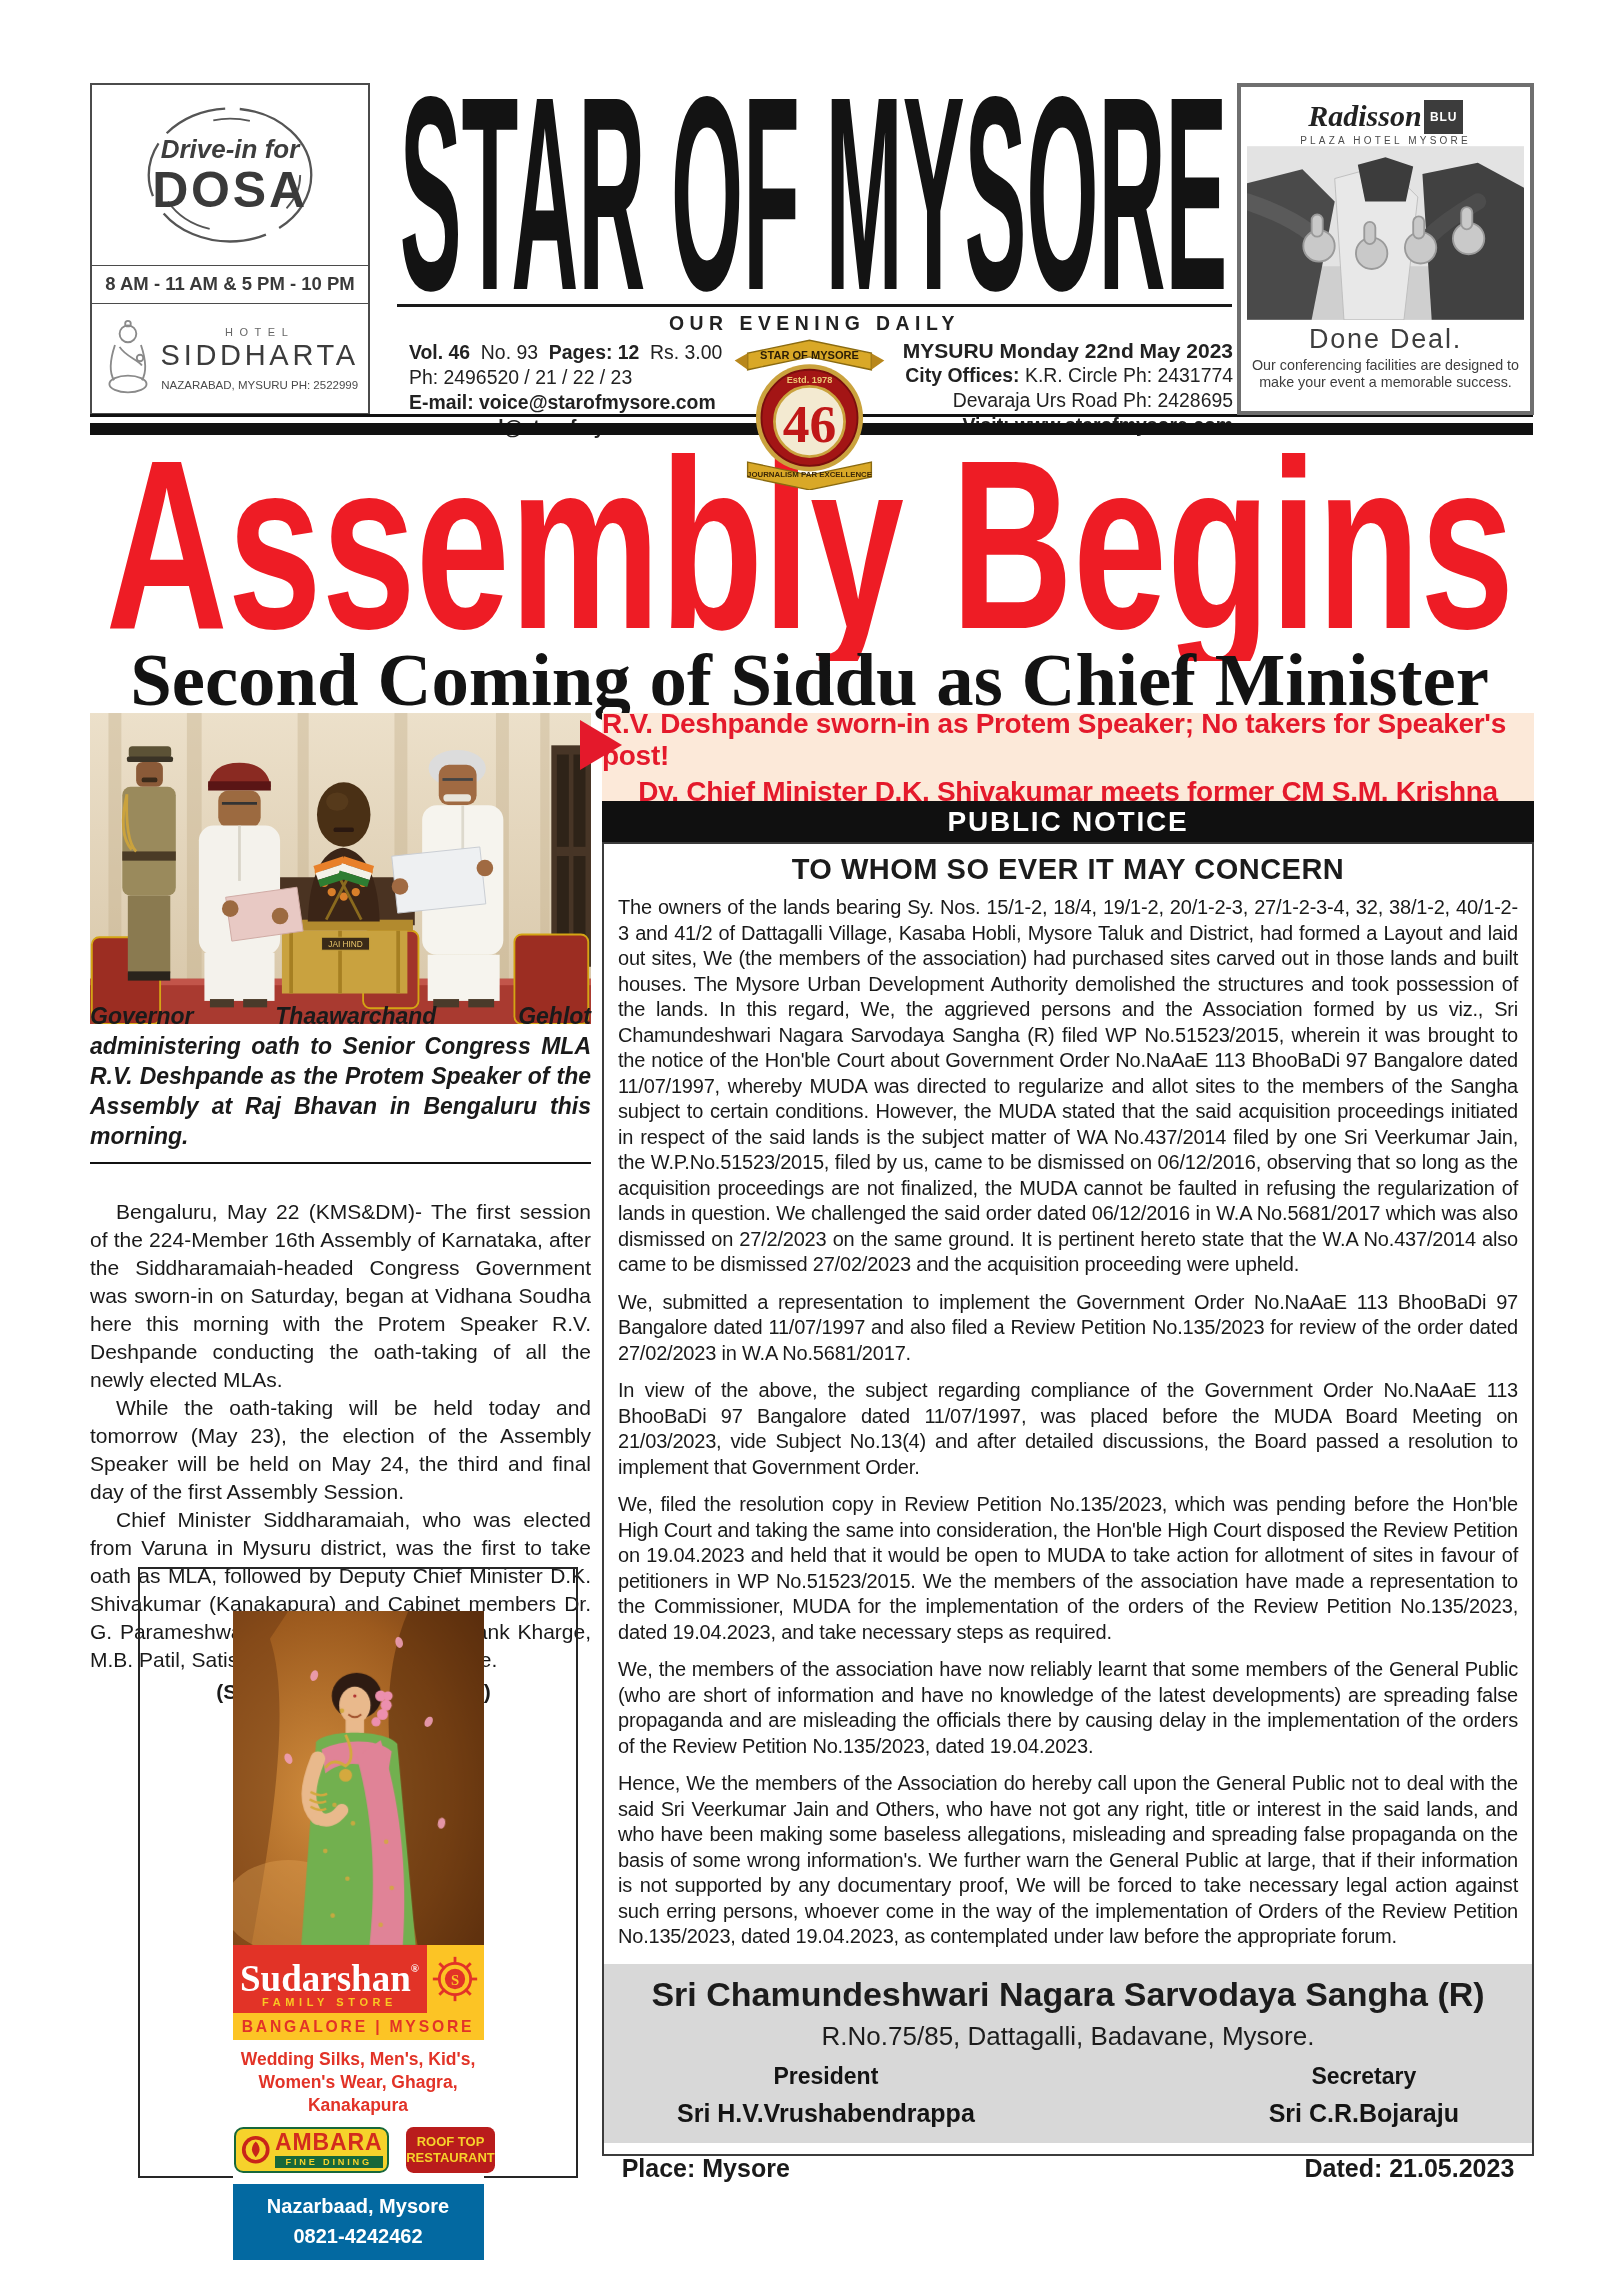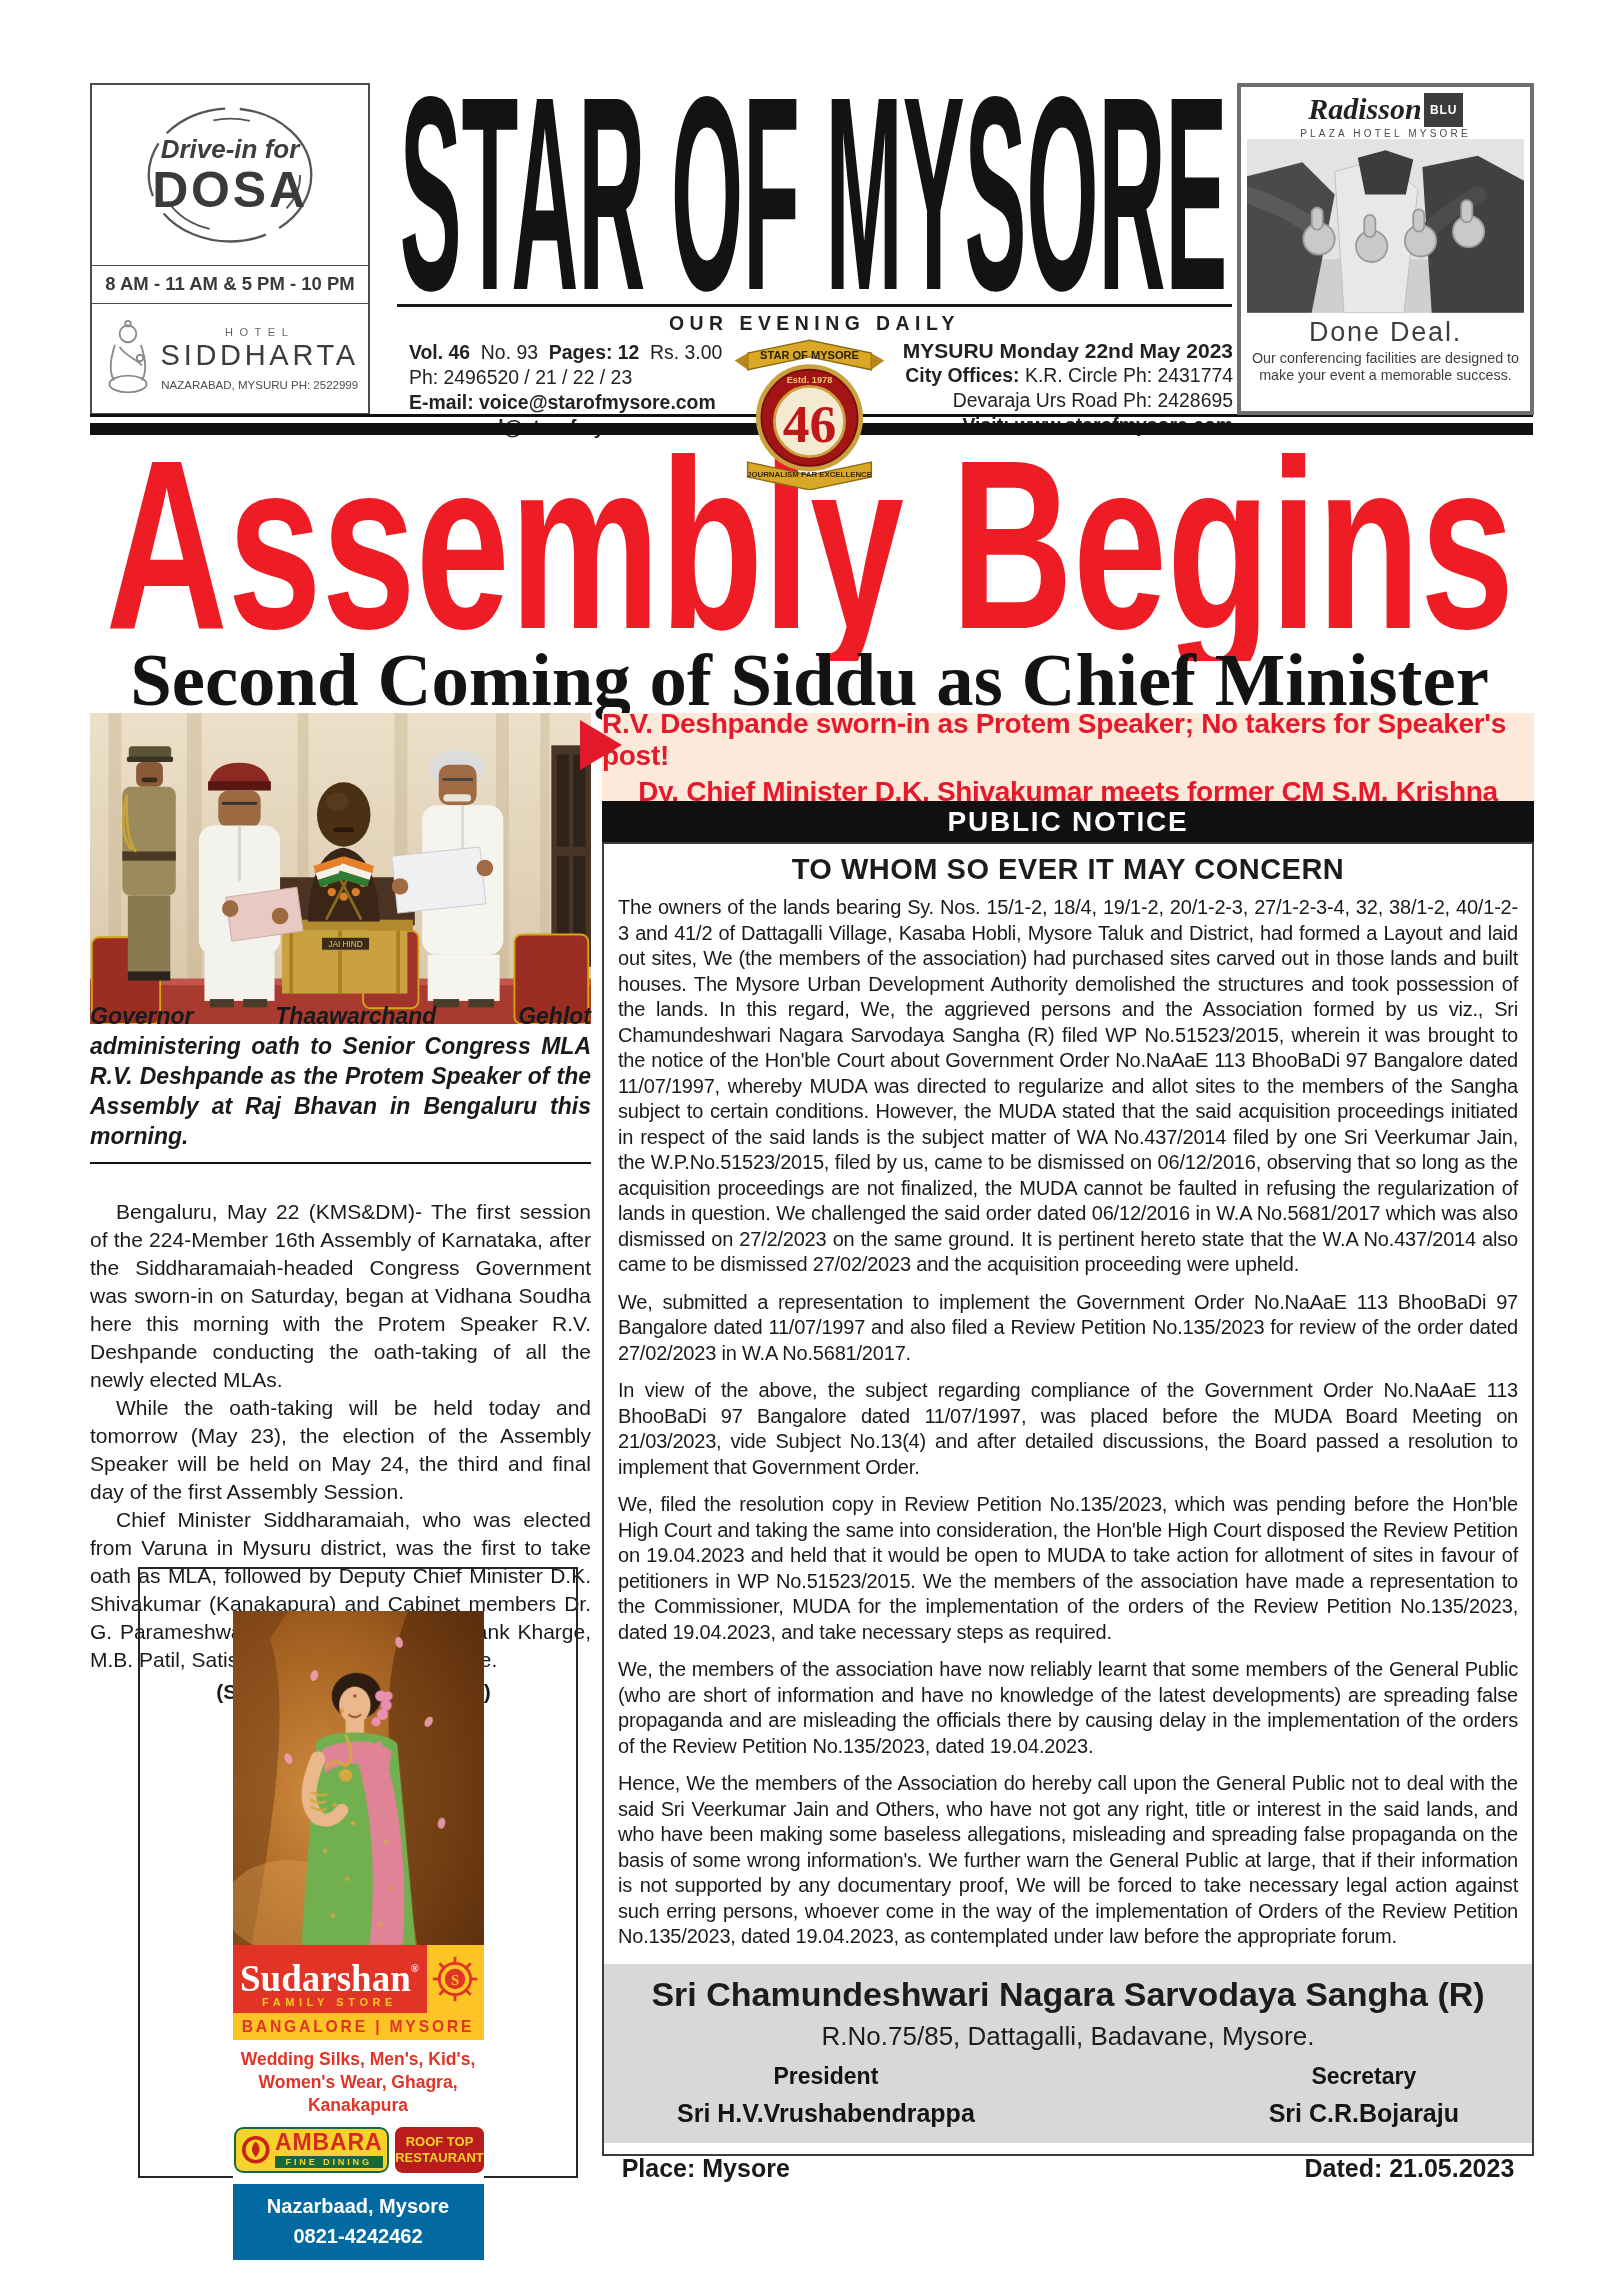--- a/index.html
+++ b/index.html
@@ -35,21 +35,21 @@
   #date-line{font-weight:700;font-size:21px;}
   #right-info .b{font-weight:700;}
 
   #badge-svg{left:731px;top:329px;z-index:6;}
 
   #rule-thin{left:90px;top:414px;width:1443px;height:2.8px;background:#111;}
   #rule-thick{left:90px;top:423px;width:1443px;height:12px;background:#111;}
 
   #radisson-ad{left:1237px;top:83px;width:297px;height:332px;border:4.6px solid #6f6f6f;
                display:flex;flex-direction:column;align-items:center;}
-  .rad-logo{padding-top:6px;text-align:center;line-height:28px;}
+  .rad-logo{padding-top:13px;text-align:center;line-height:28px;}
   .rad-brand{font-family:"Liberation Serif",serif;font-style:italic;font-weight:700;
              font-size:30px;color:#222;}
   .rad-blu{display:inline-block;background:#3c3c3c;color:#fff;font-size:12px;font-weight:700;
            padding:2.8px 5.5px;letter-spacing:0.9px;vertical-align:5.5px;margin-left:2.8px;}
   .rad-sub{font-size:10px;letter-spacing:3.2px;color:#4a4a4a;line-height:11px;}
   .rad-done{font-size:27px;color:#3e3e3e;letter-spacing:1.8px;margin-top:3.7px;}
   .rad-body{font-size:14.3px;color:#3e3e3e;line-height:17.5px;text-align:center;padding:1.8px 9.2px 0;}
 
   
   #headline-svg{left:90px;top:432px;}
@@ -78,21 +78,21 @@
   .sud-banner{background:#e23327;display:flex;align-items:stretch;height:68px;}
   .sud-left{flex:1;display:flex;flex-direction:column;align-items:center;justify-content:center;}
   .sud-name{color:#fff;font-family:"Liberation Serif",serif;font-weight:700;font-size:37px;line-height:37px;}
   .sud-reg{font-size:11px;vertical-align:18.5px;}
   .sud-family{color:#f9c823;font-size:11px;letter-spacing:4.6px;font-weight:700;}
   .sud-sun{width:57px;background:#fcc425;display:flex;align-items:center;justify-content:center;}
   .sud-cities{background:#fcc425;color:#e23327;font-weight:800;text-align:center;
               font-size:15.7px;letter-spacing:2.8px;padding:4.6px 0;}
   .sud-items{background:#fff;color:#e23327;font-weight:800;text-align:center;
              font-size:17.5px;line-height:23px;padding:8.3px 1.8px 5.5px;}
-  .ambara-row{display:flex;gap:6px;background:#fff;padding:3.7px 1.8px 11px;}
+  .ambara-row{display:flex;gap:17px;background:#fff;padding:3.7px 1.8px 11px;}
   .ambara-badge{flex:1.4;border:2.8px solid #17683a;border-radius:9.2px;background:#f6d22b;
                 display:flex;align-items:center;gap:4.6px;padding:2.8px 4.6px;}
   .ambara-stack{flex:1;text-align:center;}
   .ambara-name{color:#d22c1e;font-weight:800;font-size:23px;line-height:23px;letter-spacing:0.9px;}
   .ambara-sub{background:#17683a;color:#f6d22b;font-size:9.2px;letter-spacing:2.8px;
               font-weight:700;margin-top:1.8px;padding:0.9px 0;}
   .rooftop{flex:1;background:#b91c1c;border-radius:7.4px;display:flex;flex-direction:column;
            align-items:center;justify-content:center;color:#f6d22b;font-weight:800;
            font-size:13px;line-height:15.7px;text-align:center;}
   .sud-footer{background:#0369a1;color:#fff;text-align:center;font-weight:800;

